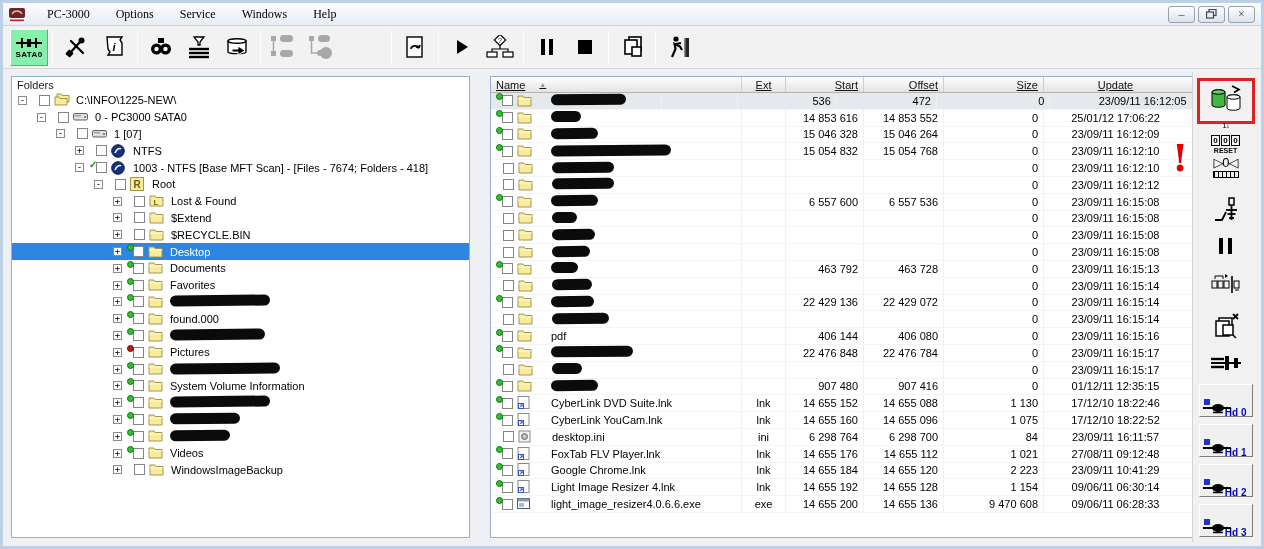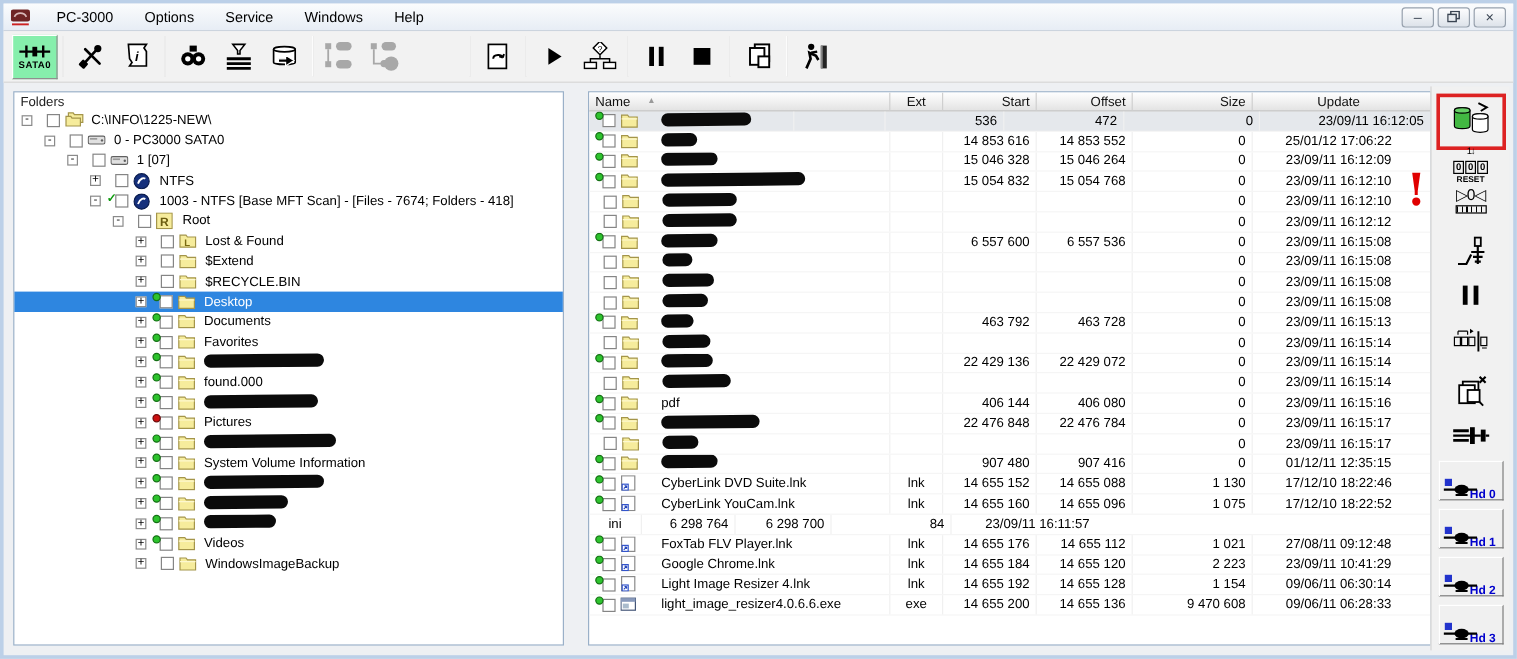--- a/index.html
+++ b/index.html
@@ -2,21 +2,21 @@
 <html><head>
 <meta charset="utf-8">
 <style>
   * { box-sizing: border-box; margin: 0; padding: 0; }
   html,body { width:1264px; height:549px; }
   body { font-family:"Liberation Sans", sans-serif; background:#bcd0e8; position:relative; overflow:hidden; }
   .app { position:absolute; inset:0; border:3px solid #bcd0e8; background:#eef0f3; }
 
   
   .titlebar { height:23px; background:linear-gradient(#fbfcfd,#e7edf5); border-bottom:1px solid #ccd4de;
-              display:flex; align-items:center; padding-left:6px; }
+              display:flex; align-items:center; padding-left:6px;font-family:Liberation Serif, serif; }
   .appicon { width:17px; height:15px; margin-right:8px; position:relative; }
   .menu-item { font-size:12px; color:#000; padding:2px 13px; cursor:default; }
   .win-controls { margin-left:auto; display:flex; padding-right:6px; }
   .wbtn { width:27px; height:17px; margin-left:3px; border:1px solid #97a1ad; border-radius:3px;
           background:linear-gradient(#fdfdfe,#dde3ea); display:flex; align-items:center; justify-content:center;
           font-size:12px; line-height:1; color:#3a4452; }
 
   
   .toolbar { height:43px; background:#f2f2f2; border-bottom:1px solid #d6d6d6; display:flex; align-items:center; padding-left:7px; }
   .tbtn { width:38px; height:37px; display:flex; flex-direction:column; align-items:center; justify-content:center; }
@@ -44,21 +44,21 @@
   .ticon svg { display:block; }
   .tlabel { padding:0 3px; }
   .trow.sel .tlabel { background:#2e86e0; }
   .vcheck { position:absolute; font-size:10px; font-weight:bold; color:#0a9a0a; margin-left:14px; margin-top:-6px; }
   .redact { display:inline-block; height:11px; background:#0b0b0b; border-radius:6px; transform:rotate(-.6deg); }
 
   
   .table-panel { position:absolute; left:484px; top:5px; width:703px; bottom:5px; background:#fff;
                  border:1px solid #9ab0c8; overflow:hidden; }
   .thead { display:flex; height:16px; background:linear-gradient(#ffffff,#e3e3e3);
-           border-bottom:1px solid #b3b3b3; font-size:11px; color:#111; }
+           border-bottom:1px solid #b3b3b3; font-size:11px; color:#111;text-decoration:underline; }
   .th { display:flex; align-items:center; border-right:1px solid #cfcfcf; padding:0 5px; }
   .sortmark { font-size:7px; color:#9a9a9a; margin-left:14px; }
   .frow { display:flex; height:16.8px; align-items:center; font-size:11px; border-bottom:1px solid #f5f5f5; }
   .frow.sel { background:#e5e8ec;gap:43px; }
   .fc { height:100%; display:flex; align-items:center; border-right:1px solid #f0f0f0; padding:0 5px; overflow:hidden; }
   .c-name   { width:251px; }
   .c-ext    { width:44px;  justify-content:center; }
   .c-start  { width:78px;  justify-content:flex-end; }
   .c-offset { width:80px;  justify-content:flex-end; }
   .c-size   { width:100px; justify-content:flex-end; }
@@ -922,20 +922,32 @@
               </span>
               <span class="fname">CyberLink YouCam.lnk</span>
             </span>
             <span class="fc c-ext">lnk</span>
             <span class="fc c-start">14 655 160</span>
             <span class="fc c-offset">14 655 096</span>
             <span class="fc c-size">1 075</span>
             <span class="fc c-update">17/12/10 18:22:52</span>
           </div>
           <div class="frow">
+            <span class="fc c-name">
+              <span class="dot-space"></span>
+              <span class="cb"></span>
+              <span class="ticon">
+                <svg width="13" height="13" viewBox="0 0 13 13">
+                  <rect x="1" y="1" width="11" height="11" fill="#f4f4f4" stroke="#8a8a8a"></rect>
+                  <circle cx="6.5" cy="6.5" r="3" fill="#b0b0b0" stroke="#707070"></circle>
+                  <circle cx="6.5" cy="6.5" r="1" fill="#f4f4f4"></circle>
+                </svg>
+              </span>
+              <span class="fname">desktop.ini</span>
+            </span>
             <span class="fc c-ext">ini</span>
             <span class="fc c-start">6 298 764</span>
             <span class="fc c-offset">6 298 700</span>
             <span class="fc c-size">84</span>
             <span class="fc c-update">23/09/11 16:11:57</span>
           </div>
           <div class="frow">
             <span class="fc c-name">
               <span class="dot green"></span>
               <span class="cb"></span>

